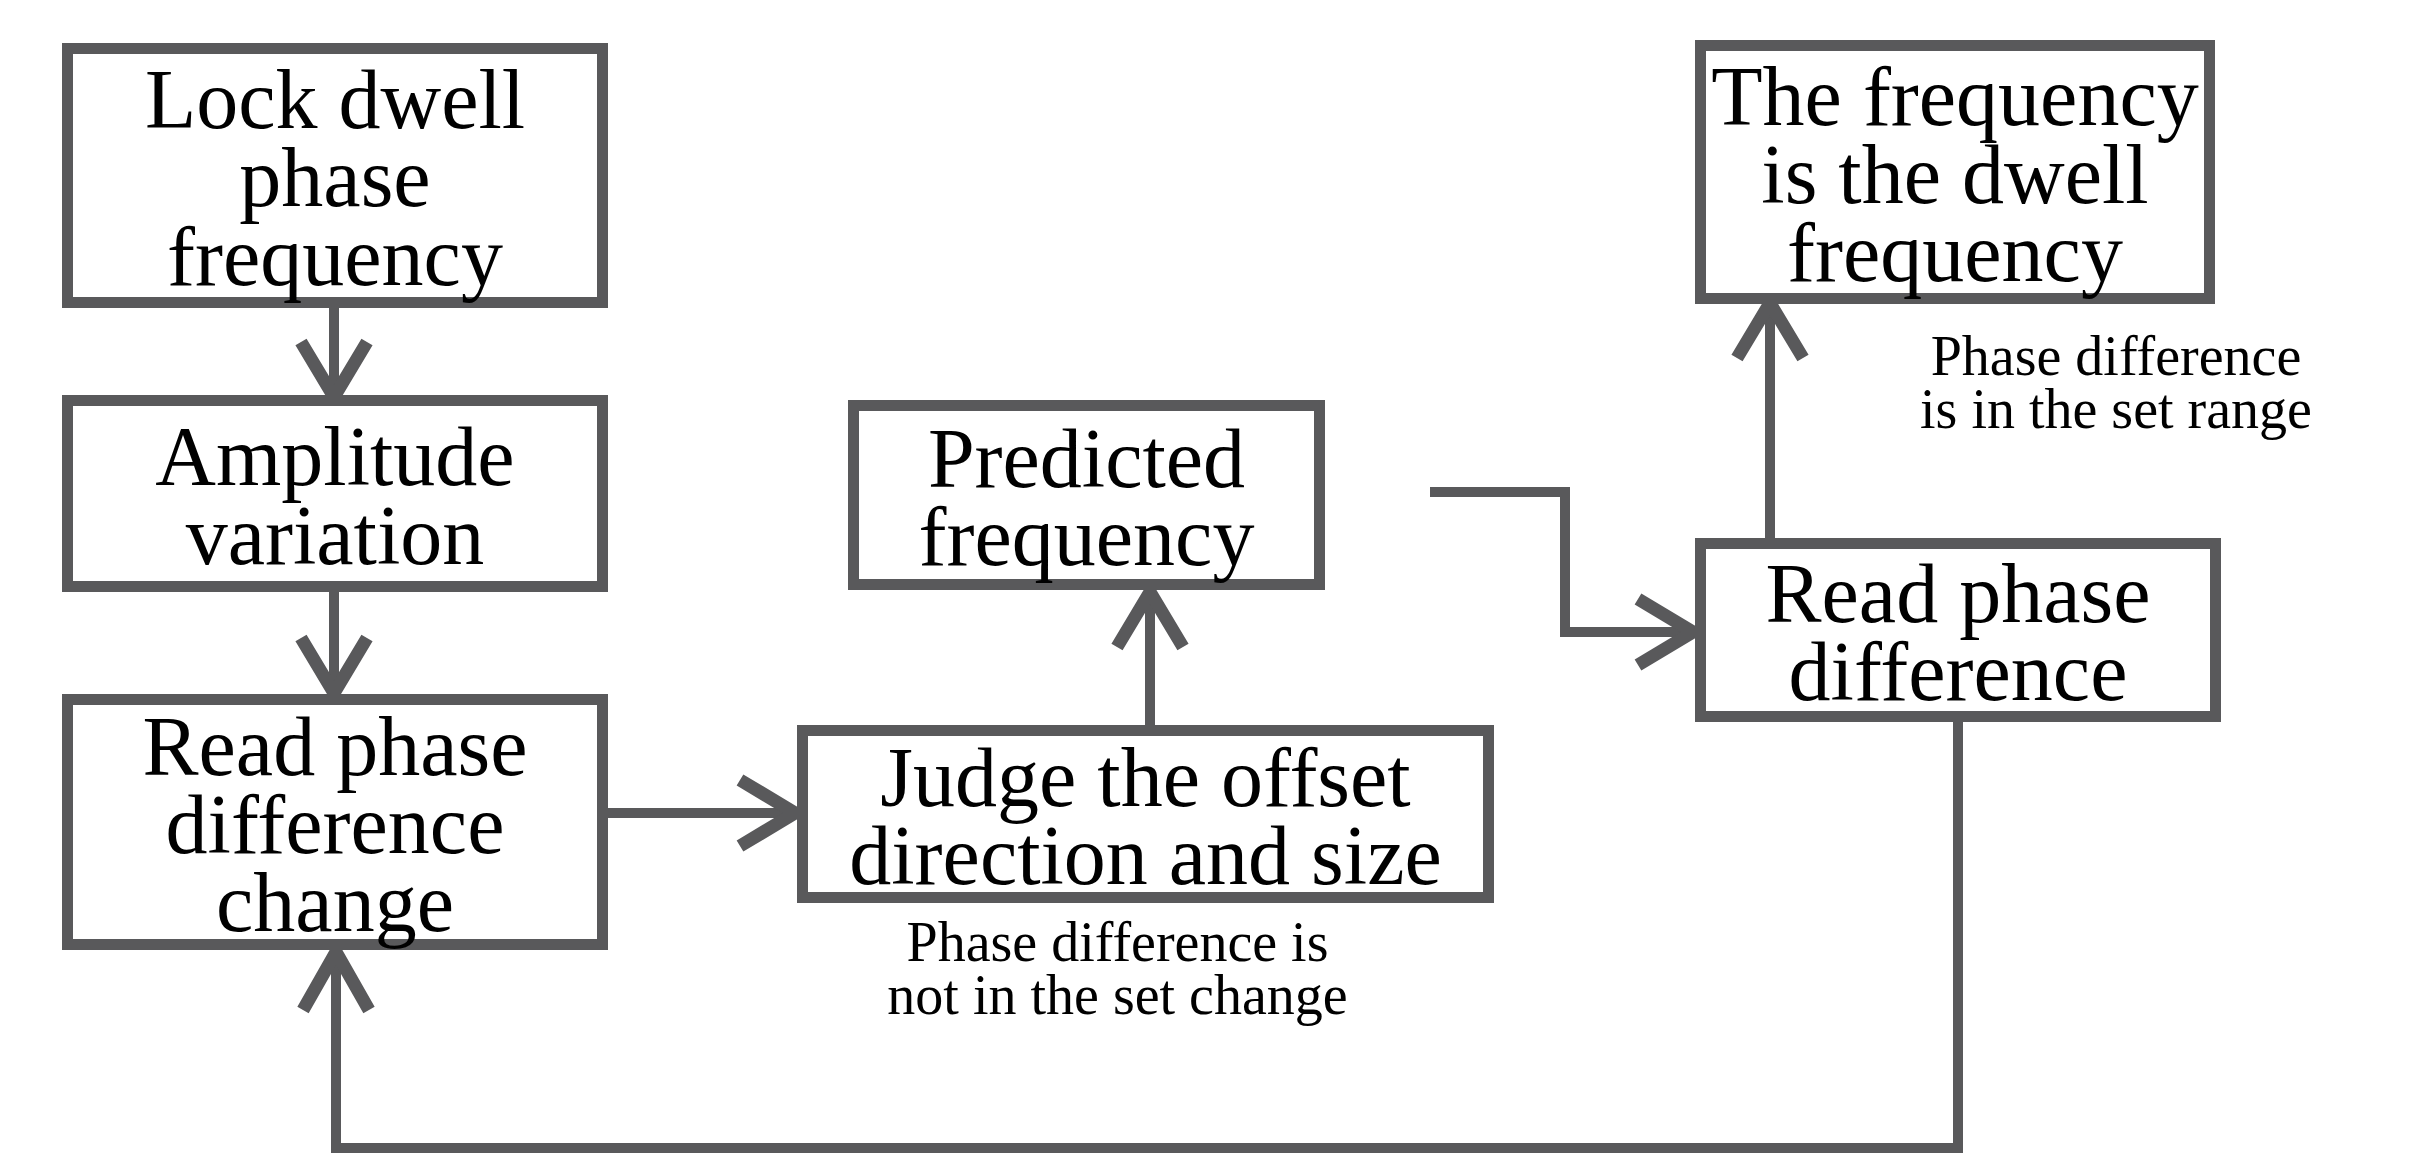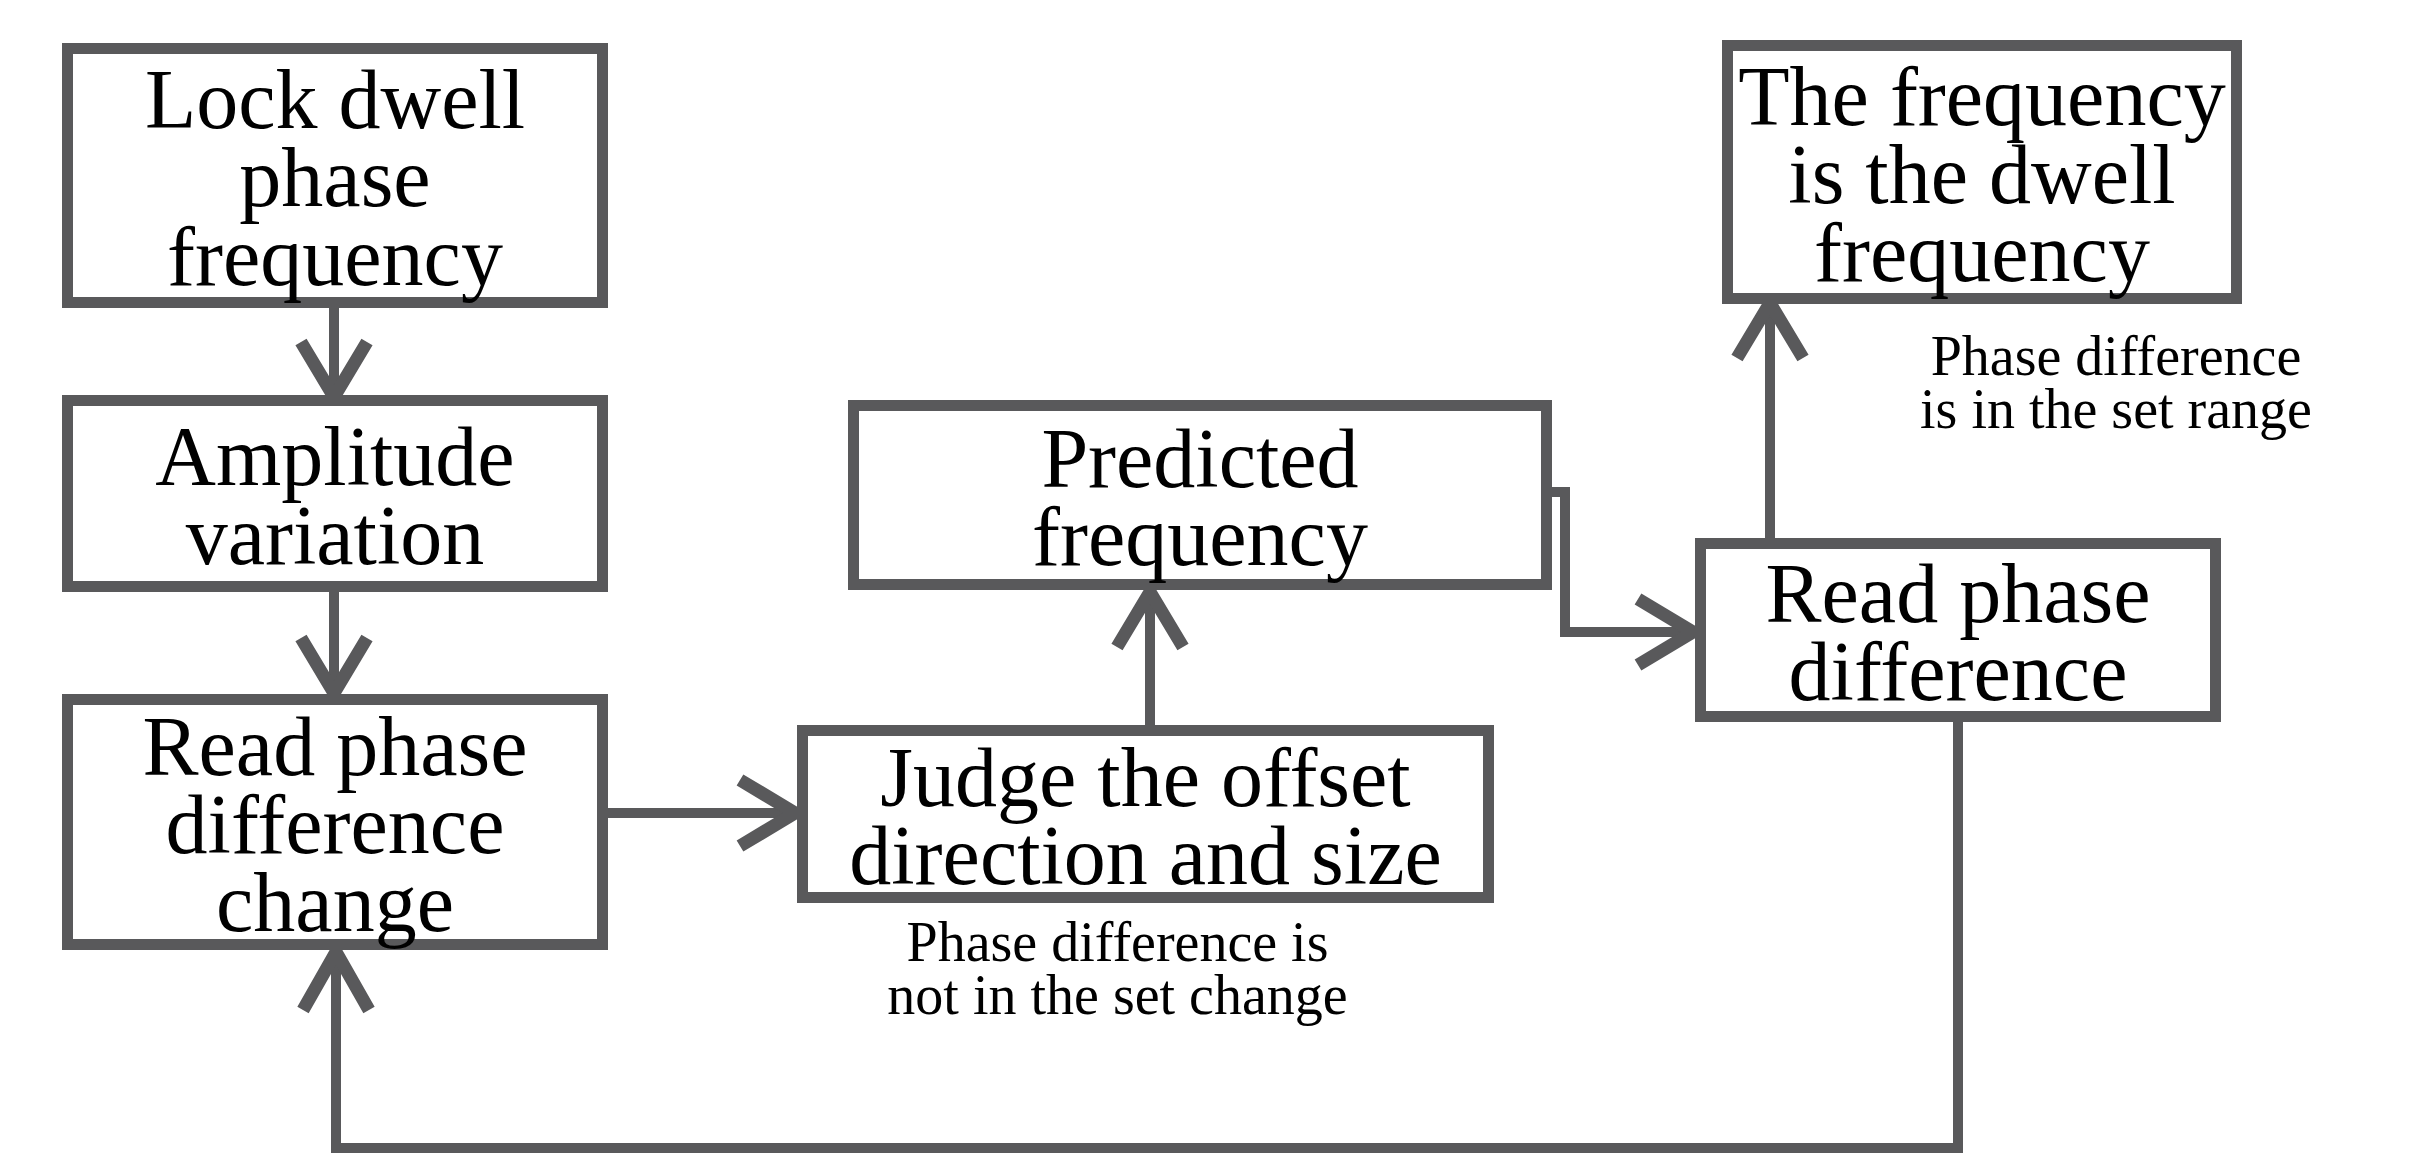--- a/index.html
+++ b/index.html
@@ -102,31 +102,31 @@
     <span>Read phase
 difference
 change</span>
   </div>
 
   <div class="box" style="left:797px; top:725px; width:697px; height:178px;">
     <span>Judge the offset
 direction and size</span>
   </div>
 
-  <div class="box" style="left:848px; top:400px; width:704px; height:190px;">
+  <div class="box" style="left:848px; top:400px; width:477px; height:190px;">
     <span>Predicted
 frequency</span>
   </div>
 
   <div class="box" style="left:1695px; top:538px; width:526px; height:184px;">
     <span>Read phase
 difference</span>
   </div>
 
-  <div class="box" style="left:1695px; top:40px; width:520px; height:264px;margin-left:27px;">
+  <div class="box" style="left:1695px; top:40px; width:520px; height:264px;">
     <span>The frequency
 is the dwell
 frequency</span>
   </div>
 
   <div class="annotation" style="left:1806px; top:330px; width:620px;">Phase difference
 is in the set range</div>
 
   <div class="annotation" style="left:790px; top:916px; width:655px;">Phase difference is
 not in the set change</div>

